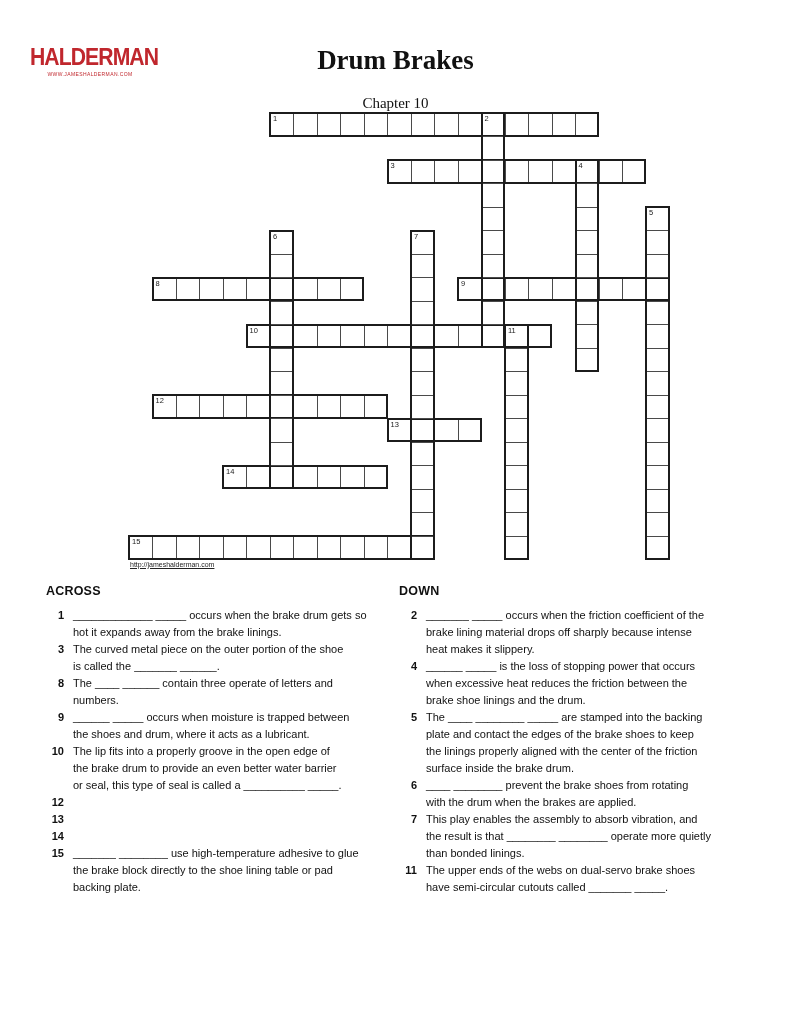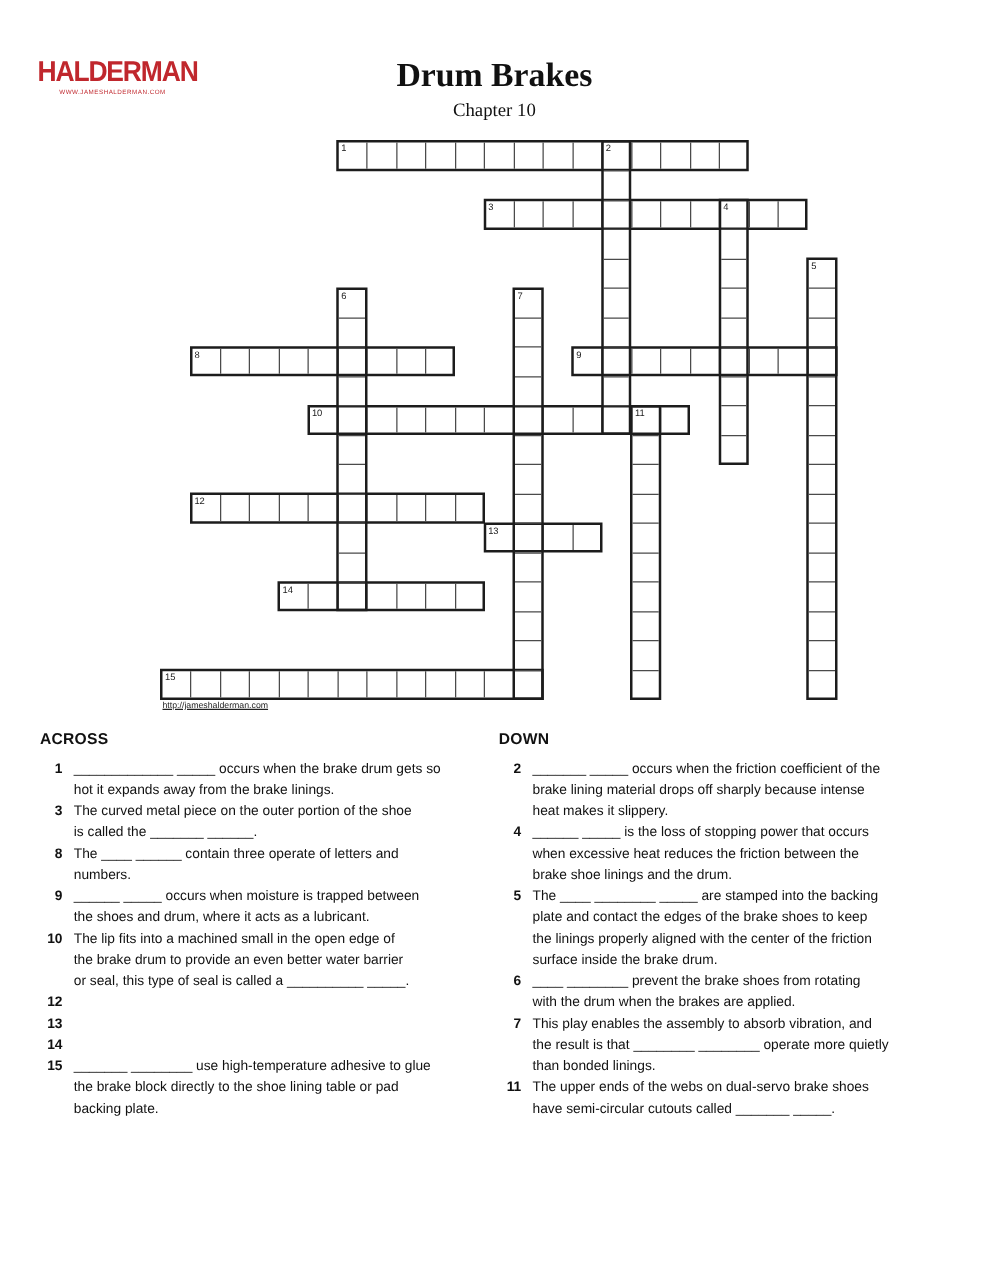--- a/index.html
+++ b/index.html
@@ -6,21 +6,21 @@
   #page{position:relative;width:791px;height:1024px;background:#ffffff;overflow:hidden;
         font-family:"Liberation Sans", sans-serif;color:#111;}
 
   
   .logo{position:absolute;left:30px;top:46px;width:120px;text-align:center;}
   .logo-word{font-weight:bold;font-size:23px;letter-spacing:-1px;transform:scaleX(.92);transform-origin:left;
              font-family:"Liberation Sans",sans-serif;line-height:1;}
   .logo-sub{font-size:5px;letter-spacing:.4px;margin-top:2px;white-space:nowrap;}
   .title-wrap{position:absolute;left:0;top:46px;width:791px;text-align:center;}
   .main-title{font-family:"Liberation Serif",serif;font-weight:bold;font-size:27px;line-height:1.1;}
-  .sub-title{font-family:"Liberation Serif",serif;font-size:15px;margin-top:5px;}
+  .sub-title{font-family:"Liberation Serif",serif;font-size:15px;margin-top:19px;}
 
   
   #grid{position:absolute;}
   .run{position:absolute;border:2px solid #1c1c1c;box-sizing:border-box;background:transparent;}
   .sep-v{position:absolute;top:0;bottom:0;width:1px;background:#4a4a4a;}
   .sep-h{position:absolute;left:0;right:0;height:1px;background:#4a4a4a;}
   .cellnum{position:absolute;font-size:7.5px;line-height:8px;color:#1a1a1a;z-index:5;}
   .grid-link{position:absolute;font-size:7px;color:#222;text-decoration:underline;}
 
   
@@ -232,21 +232,21 @@
         <div class="sep-h" style="top: 139.5px;"></div>
         <div class="sep-h" style="top: 163px;"></div>
         <div class="sep-h" style="top: 186.5px;"></div>
         <div class="sep-h" style="top: 210px;"></div>
         <div class="cellnum" style="left: 2px; top: 1px;">11</div>
       </div>
     </div>
 
   <a class="grid-link" href="#" style="left: 130px; top: 560.5px;">http://jameshalderman.com</a>
 
-  <div class="clue-col" id="across-col" style="left:32px;top:584px;width:350px;">
+  <div class="clue-col" id="across-col" style="left:46px;top:584px;width:350px;">
     <div class="clue-head">ACROSS</div>
     <div id="across-list">
         <div class="clue">
           <div class="clue-num">1</div>
           <div class="clue-text">_____________ _____ occurs when the brake drum gets so
 hot it expands away from the brake linings.</div>
         </div>
         <div class="clue">
           <div class="clue-num">3</div>
           <div class="clue-text">The curved metal piece on the outer portion of the shoe
@@ -257,21 +257,21 @@
           <div class="clue-text">The ____ ______ contain three operate of letters and
 numbers.</div>
         </div>
         <div class="clue">
           <div class="clue-num">9</div>
           <div class="clue-text">______ _____ occurs when moisture is trapped between
 the shoes and drum, where it acts as a lubricant.</div>
         </div>
         <div class="clue">
           <div class="clue-num">10</div>
-          <div class="clue-text">The lip fits into a machined small in the open edge of
+          <div class="clue-text">The lip fits into a properly groove in the open edge of
 the brake drum to provide an even better water barrier
 or seal, this type of seal is called a __________ _____.</div>
         </div>
         <div class="clue">
           <div class="clue-num">12</div>
         </div>
         <div class="clue">
           <div class="clue-num">13</div>
         </div>
         <div class="clue">

